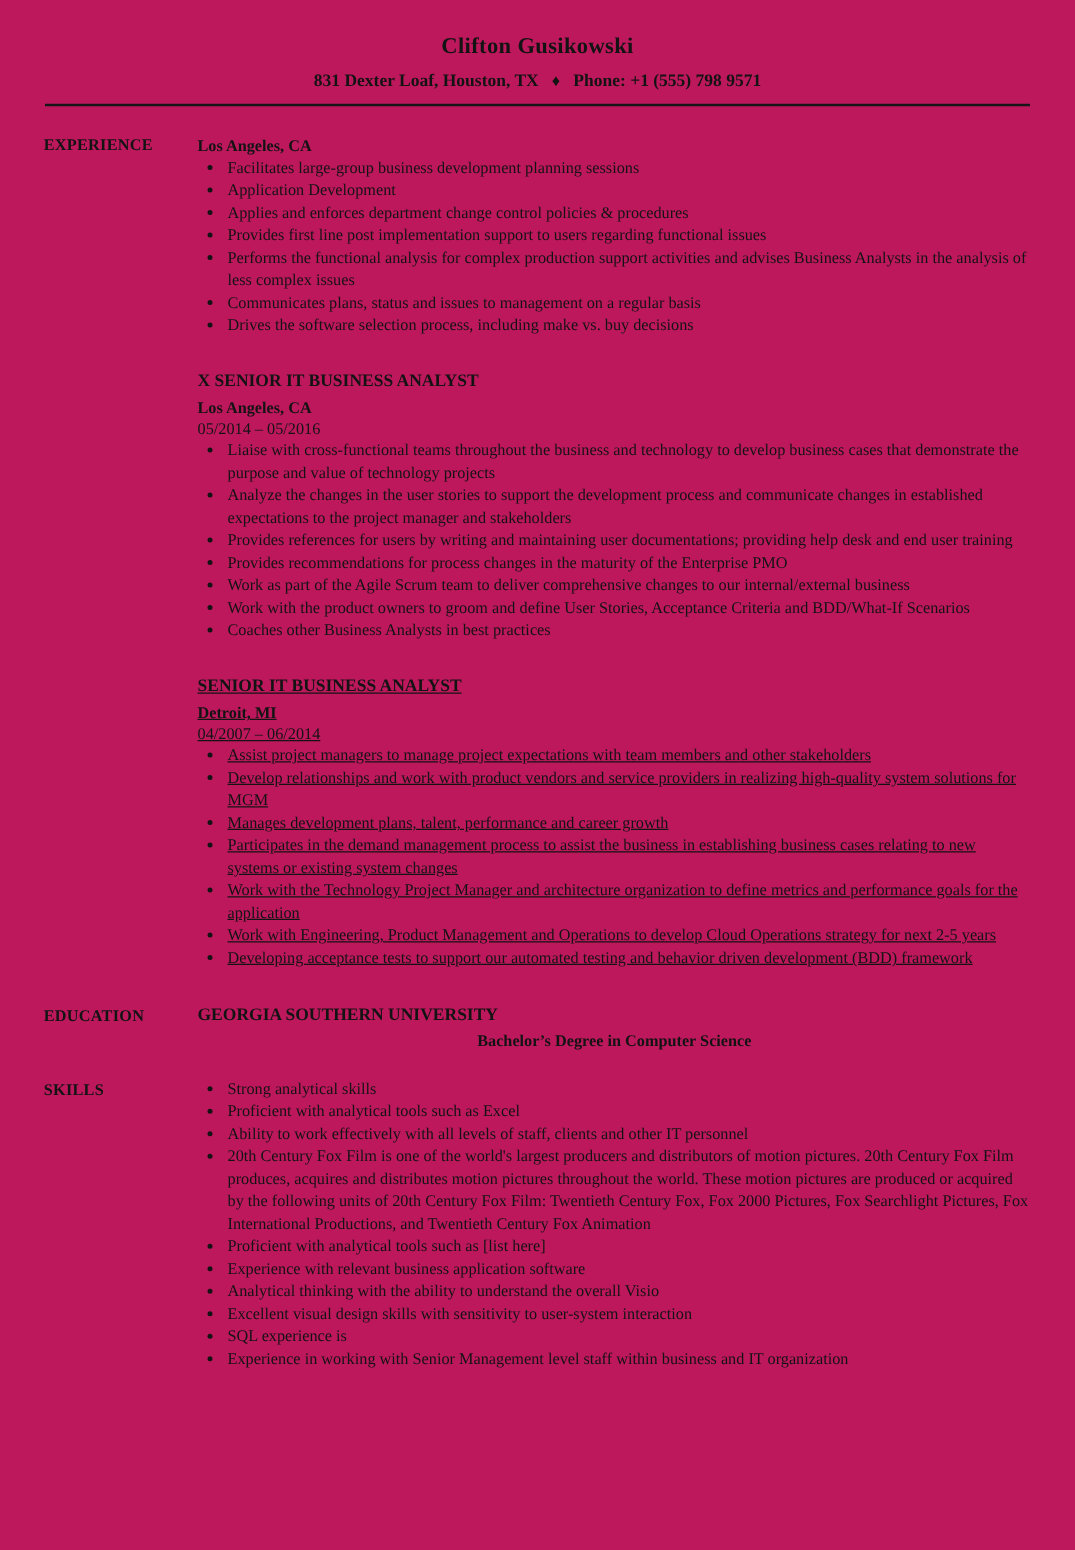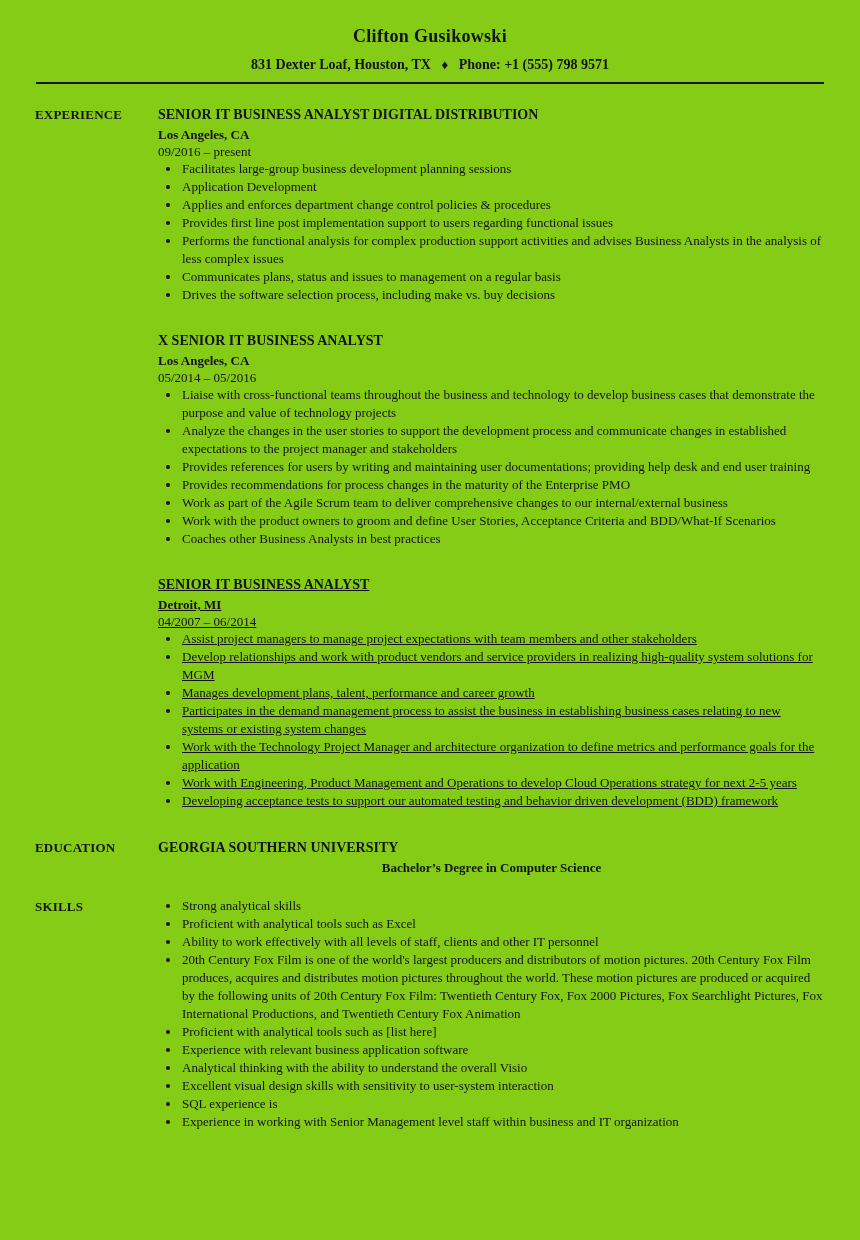--- a/index.html
+++ b/index.html
@@ -5,21 +5,21 @@
   html, body {
     margin: 0;
     padding: 0;
     background: #f8f8f8;
   }
   .page {
     position: relative;
     width: 860px;
     height: 1240px;
     margin: 0 auto;
-    background: #84cc16;
+    background: #be185d;
     color: #131313;
     font-family: "Liberation Serif", "DejaVu Serif", serif;
     overflow: hidden;
     box-sizing: border-box;
   }
   
   .resume-header { text-align: center; padding-top: 25px; }
   .name {
     margin: 0;
     font-size: 18px;
@@ -98,23 +98,21 @@
     </p>
     <div class="rule"></div>
   </header>
 
   <div class="sections">
 
     <section class="section section-experience">
       <div class="section-label">EXPERIENCE</div>
       <div class="section-content">
   <article class="job">
-    <h2 class="job-title">SENIOR IT BUSINESS ANALYST DIGITAL DISTRIBUTION</h2>
     <div class="job-location">Los Angeles, CA</div>
-    <div class="job-dates">09/2016 – present</div>
     <ul class="bullets">
               <li>Facilitates large-group business development planning sessions</li>
               <li>Application Development</li>
               <li>Applies and enforces department change control policies &amp; procedures</li>
               <li>Provides first line post implementation support to users regarding functional issues</li>
               <li>Performs the functional analysis for complex production support activities and advises Business Analysts in the analysis of less complex issues</li>
               <li>Communicates plans, status and issues to management on a regular basis</li>
               <li>Drives the software selection process, including make vs. buy decisions</li>
             </ul>
   </article>

